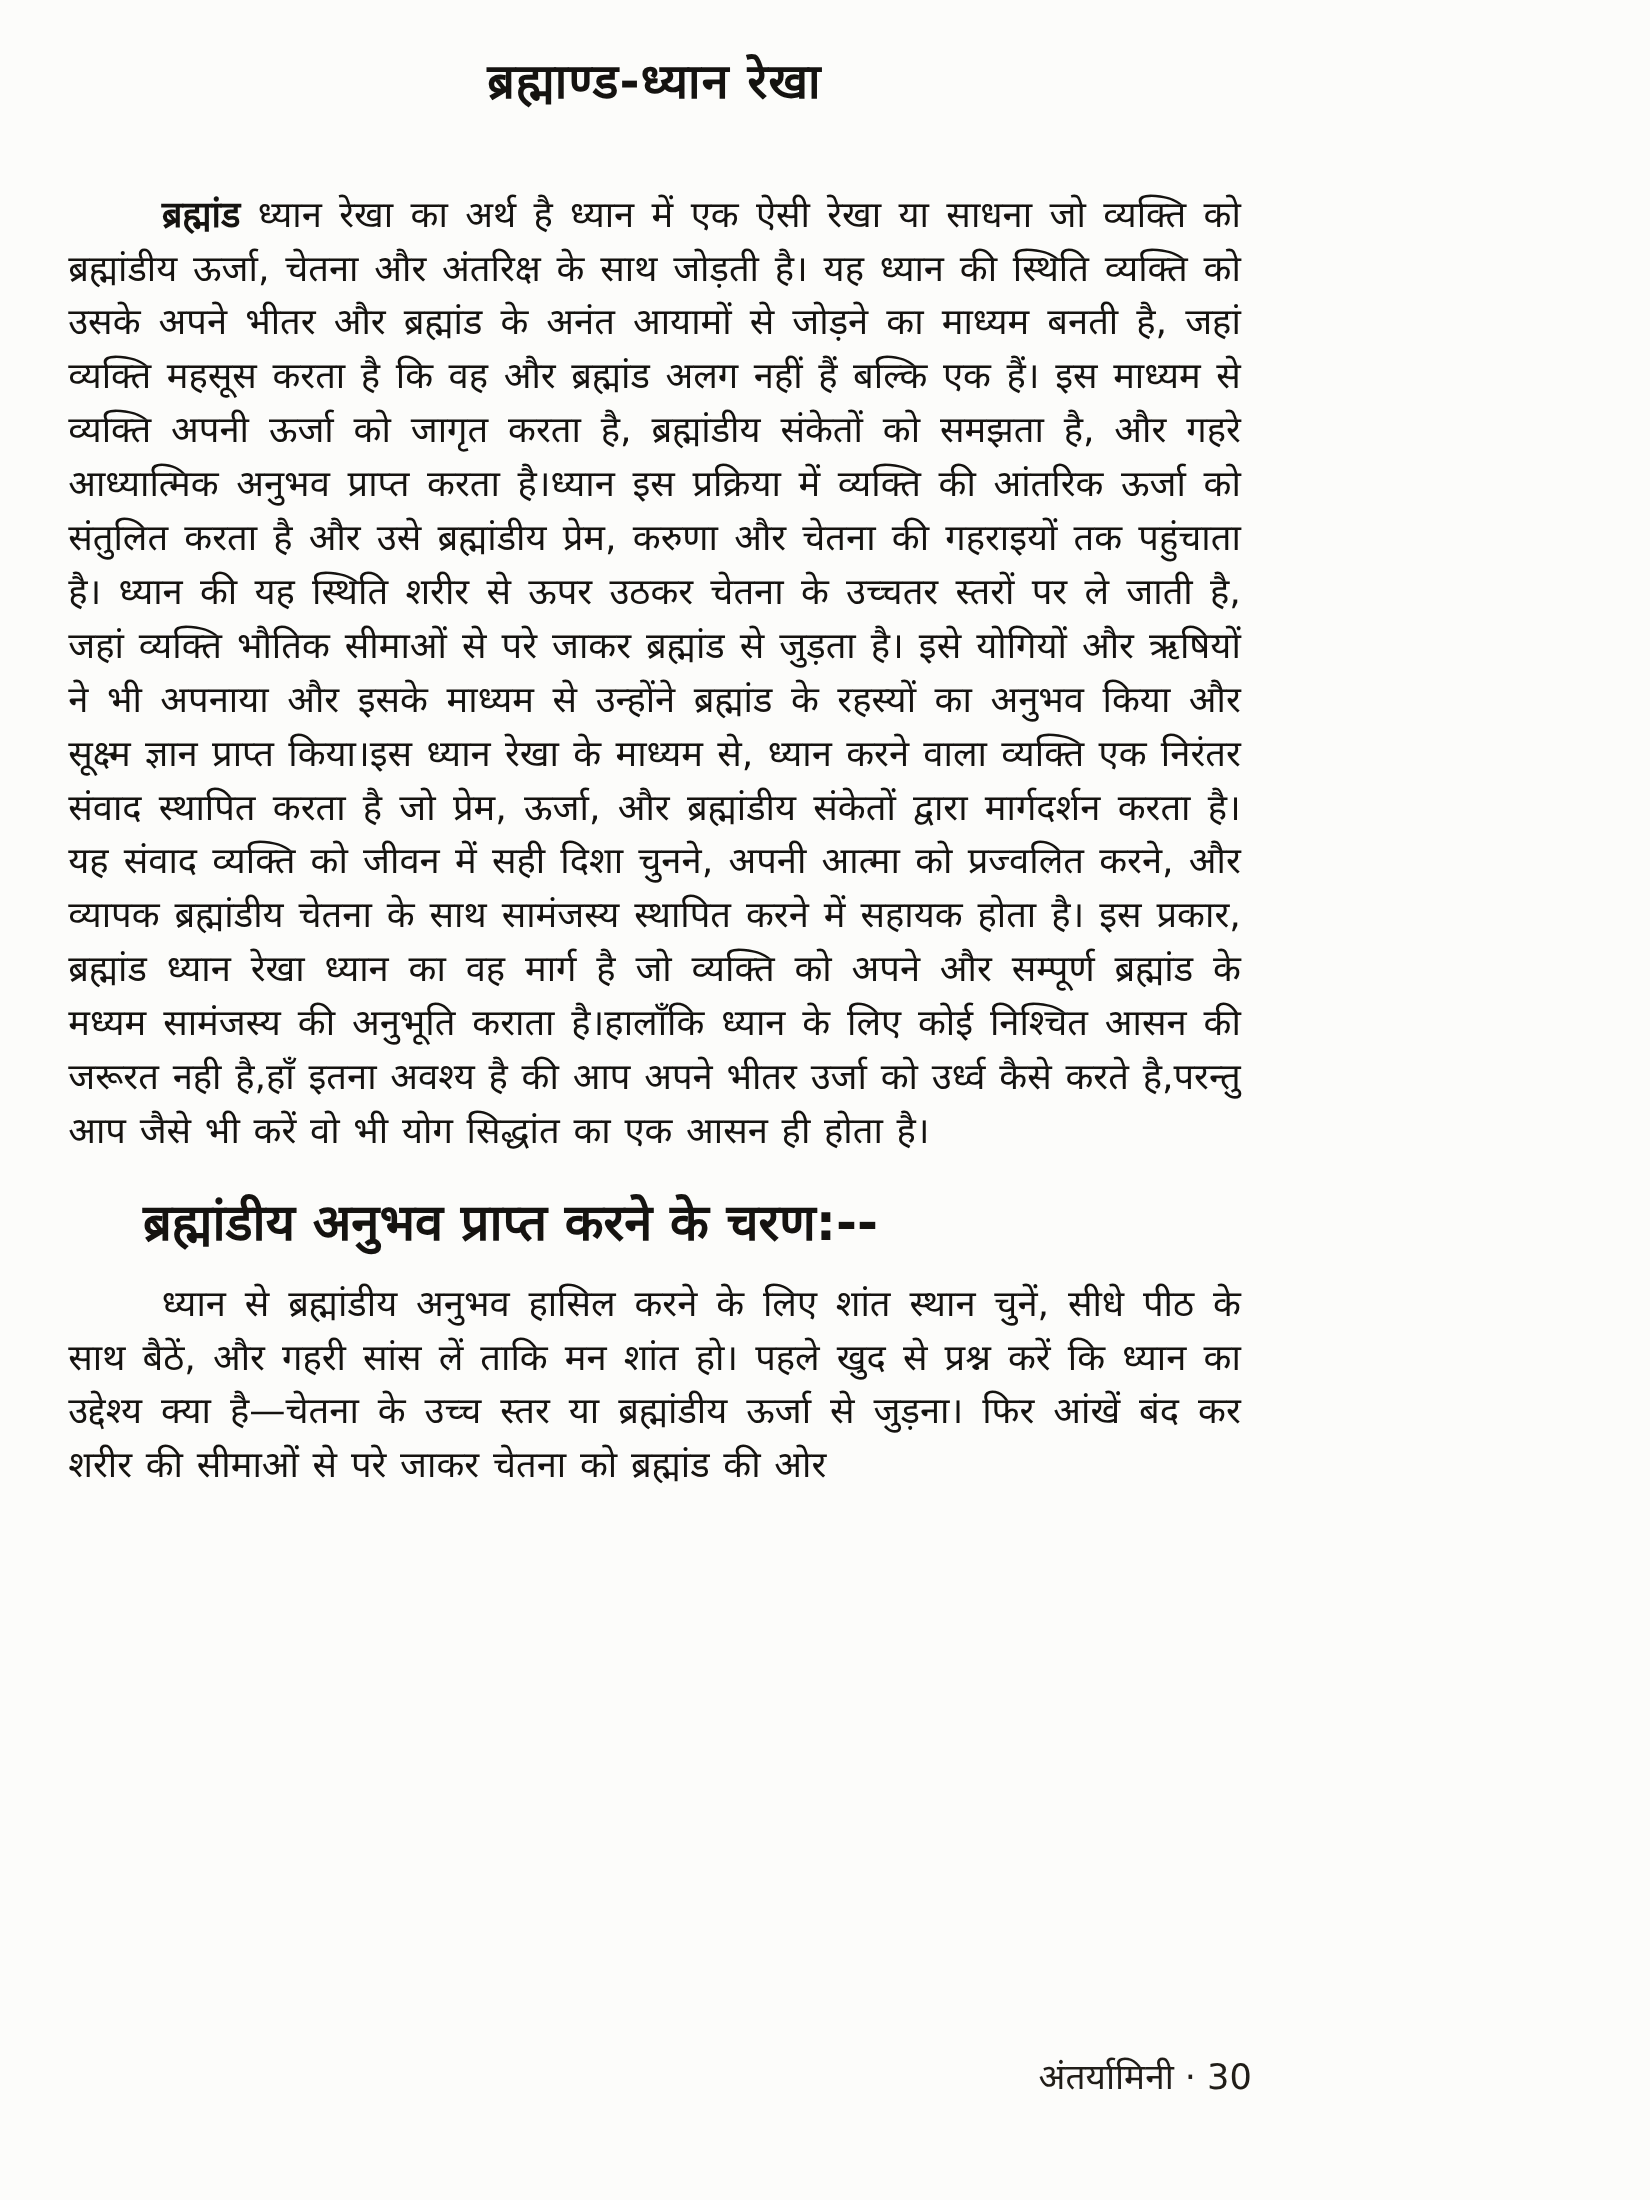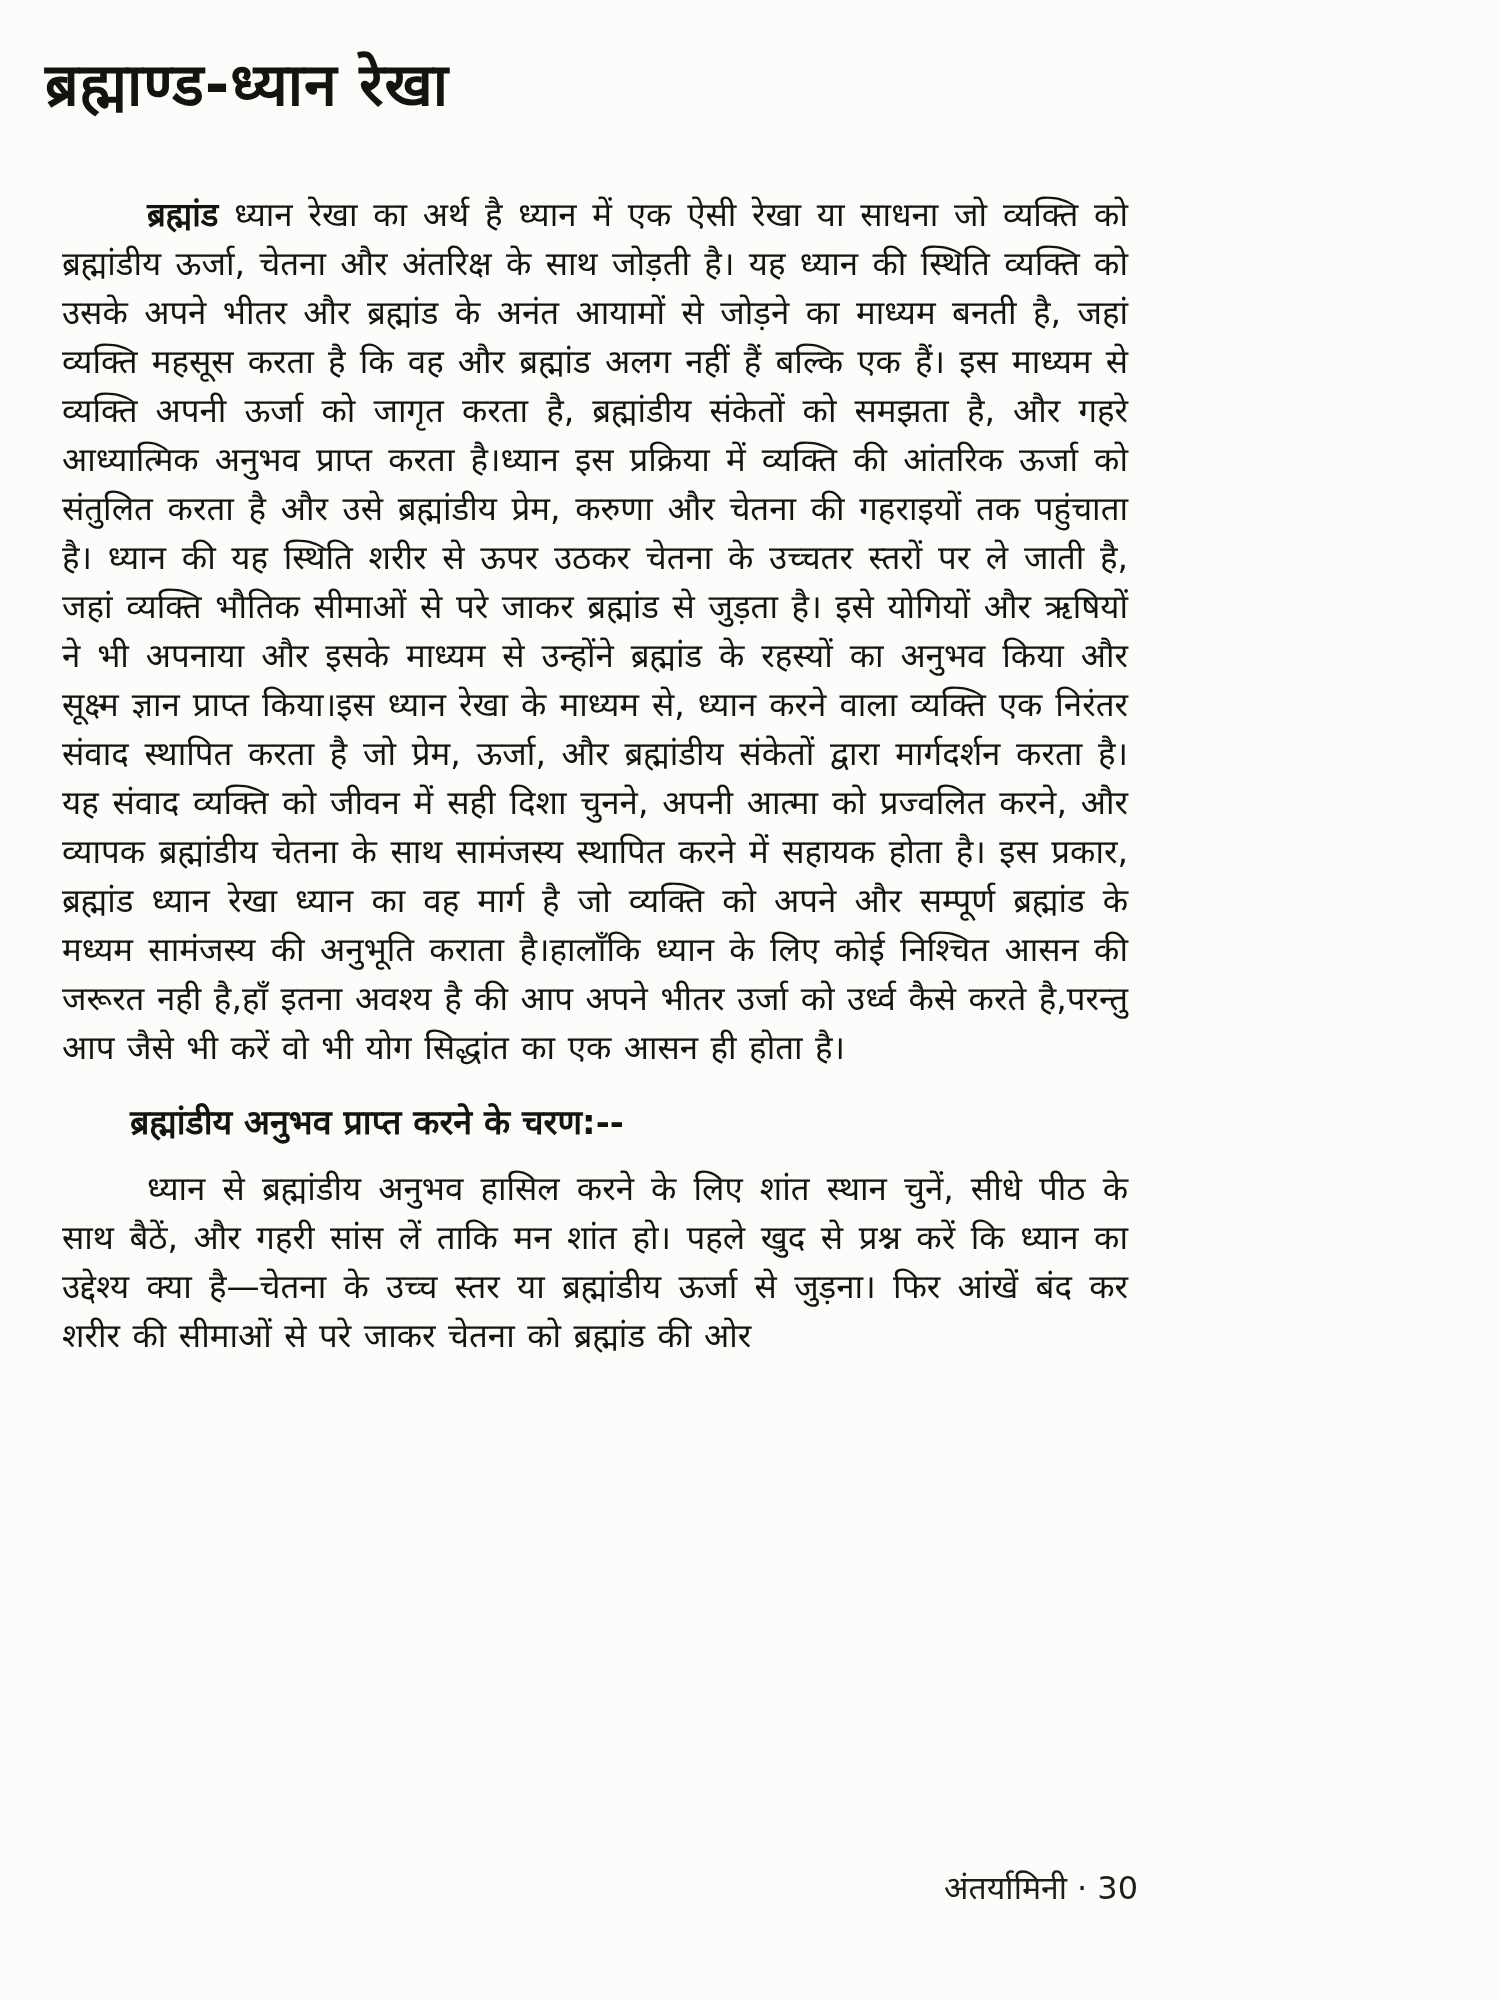--- a/index.html
+++ b/index.html
@@ -17,41 +17,42 @@
     overflow: hidden;
     margin: 0 auto;
   }
   .content {
     position: absolute;
     left: 45px;
     top: 42px;
     width: 1100px;
   }
   .title {
-    font-size: 59px;
+    text-align: center;
+    font-size: 44px;
     font-weight: bold;
     letter-spacing: 1px;
     margin: 0 0 68px 0;
   }
   .para {
     font-size: 33px;
     line-height: 49px;
     text-align: justify;
     margin: 17px;
     text-indent: 85px;
     word-spacing: 2px;
   }
   .para.second {
     margin-top: 10px;
   }
   .lead-word {
     font-weight: bold;
   }
   .subheading {
-    font-size: 34px;
+    font-size: 46px;
     font-weight: bold;
     margin: 26px 0 20px 85px;
   }
   .footer {
     position: absolute;
     right: 362px;
     bottom: 92px;
     font-size: 32px;
     color: #201d18;
   }

